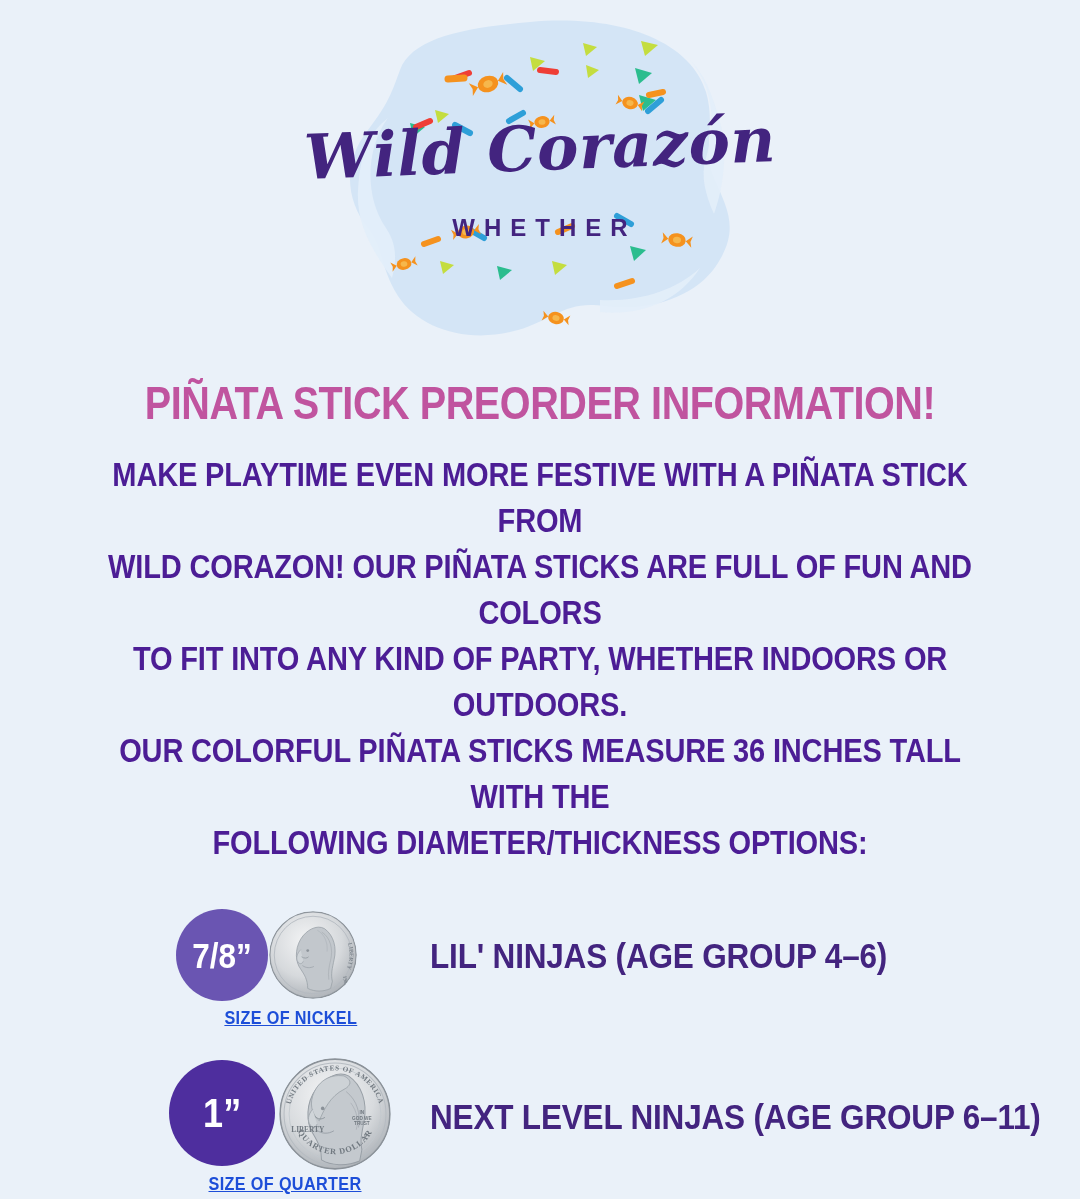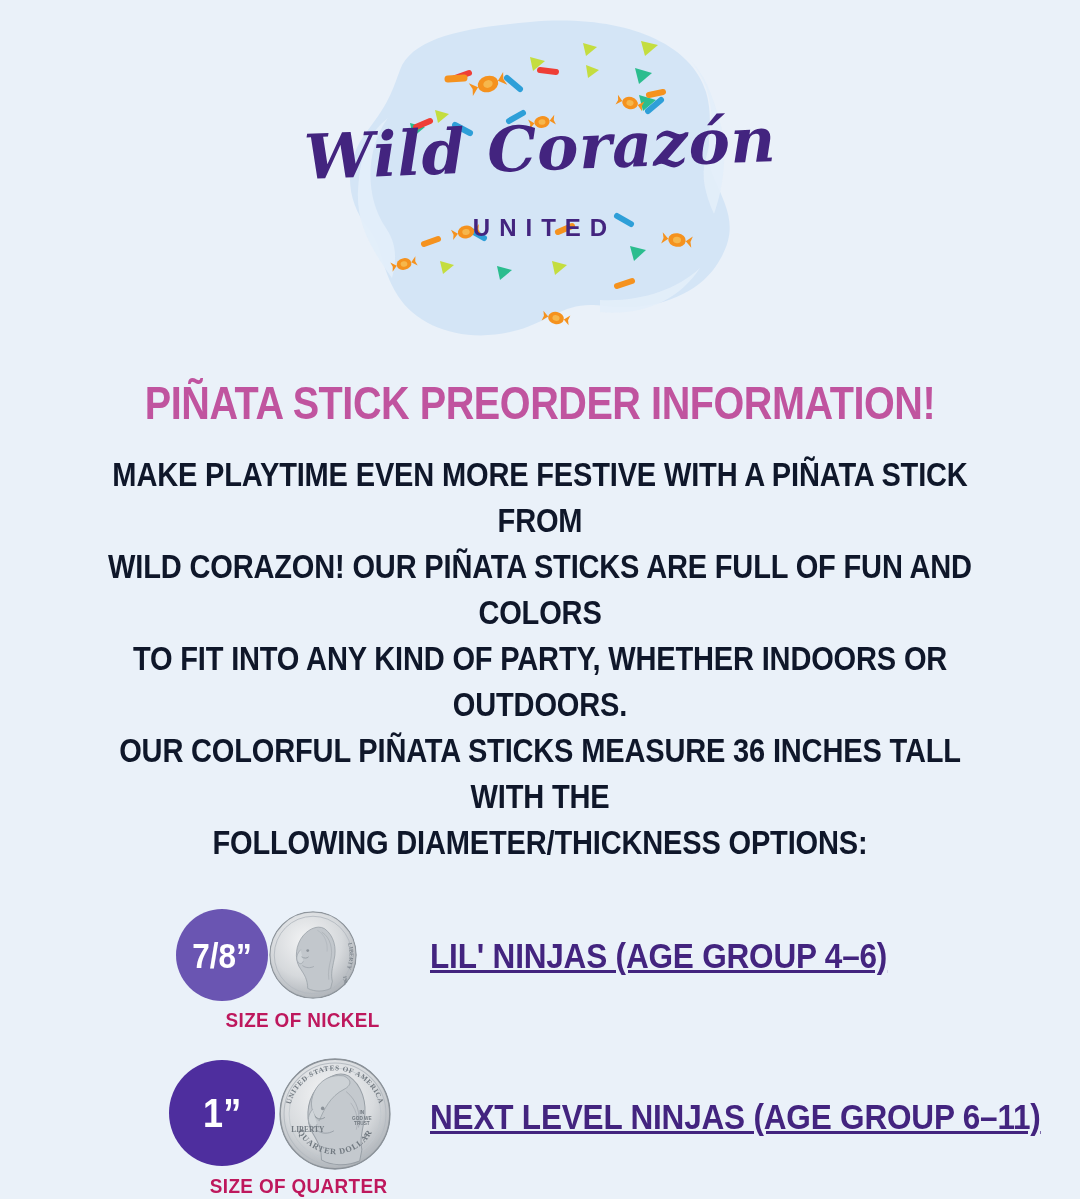--- a/index.html
+++ b/index.html
@@ -79,21 +79,21 @@
   
   .body-copy {
     width: 1000px;
     margin: 26px auto 0 auto;
     text-align: center;
     font-family: "Liberation Sans Narrow", "Liberation Sans", sans-serif;
     font-weight: 700;
     font-size: 33px;
     line-height: 46px;
     letter-spacing: -0.2px;
-    color: #0f172a;
+    color: #4c1d95;
   }
   .body-copy .line {
     display: block;
     transform: scaleX(0.88);
   }
 
   
   .options {
     margin-top: 34px;
     width: 1080px;
@@ -129,36 +129,36 @@
   .coin {
     position: absolute;
     border-radius: 50%;
     z-index: 1;
     overflow: hidden;
   }
   .caption {
     position: absolute;
     font-family: "Liberation Sans Narrow", "Liberation Sans", sans-serif;
     font-weight: 700;
-    font-size: 21px;
+    font-size: 18px;
     letter-spacing: 0.4px;
-    color: #be185d;
+    color: #1d4ed8;
     white-space: nowrap;
     z-index: 3;
+    text-decoration: underline;
   }
   .caption span { display: block; transform: scaleX(0.9); }
 
   .opt-label {
     font-family: "Liberation Sans Narrow", "Liberation Sans", sans-serif;
     font-weight: 700;
     font-size: 35px;
     color: #43247f;
     letter-spacing: -0.2px;
     white-space: nowrap;
-    text-decoration: underline;
   }
   .opt-label span { display: block; transform: scaleX(0.9); transform-origin: left center; }
 
   
   .r1 .size-bubble { left: 176px; top: 9px; width: 92px; height: 92px; font-size: 35px; background: #6a55b2; }
   .r1 .coin { left: 269px; top: 11px; width: 88px; height: 88px; }
   .r1 .caption { left: 217px; top: 108px; }
   .r1 .opt-label { margin-top: 36px; margin-left: 22px; }
 
   
@@ -246,21 +246,21 @@
         <use href="#candy" transform="translate(630,103) rotate(14) scale(0.72)"></use>
         <use href="#candy" transform="translate(542,122) rotate(-10) scale(0.7)"></use>
         <use href="#candy" transform="translate(677,240) rotate(8) scale(0.8)"></use>
         <use href="#candy" transform="translate(466,232) rotate(-12) scale(0.75)"></use>
         <use href="#candy" transform="translate(556,318) rotate(10) scale(0.72)"></use>
         <use href="#candy" transform="translate(404,264) rotate(-14) scale(0.68)"></use>
       </g>
     </svg>
 
     <div class="logo-wordmark">Wild Corazón</div>
-    <div class="logo-sub">UNITED</div>
+    <div class="logo-sub">WHETHER</div>
   </div>
 
   <h1 class="headline">PIÑATA STICK PREORDER INFORMATION!</h1>
 
   <div class="body-copy">
     <span class="line">MAKE PLAYTIME EVEN MORE FESTIVE WITH A PIÑATA STICK FROM</span>
     <span class="line">WILD CORAZON! OUR PIÑATA STICKS ARE FULL OF FUN AND COLORS</span>
     <span class="line">TO FIT INTO ANY KIND OF PARTY, WHETHER INDOORS OR OUTDOORS.</span>
     <span class="line">OUR COLORFUL PIÑATA STICKS MEASURE 36 INCHES TALL WITH THE</span>
     <span class="line">FOLLOWING DIAMETER/THICKNESS OPTIONS:</span>

